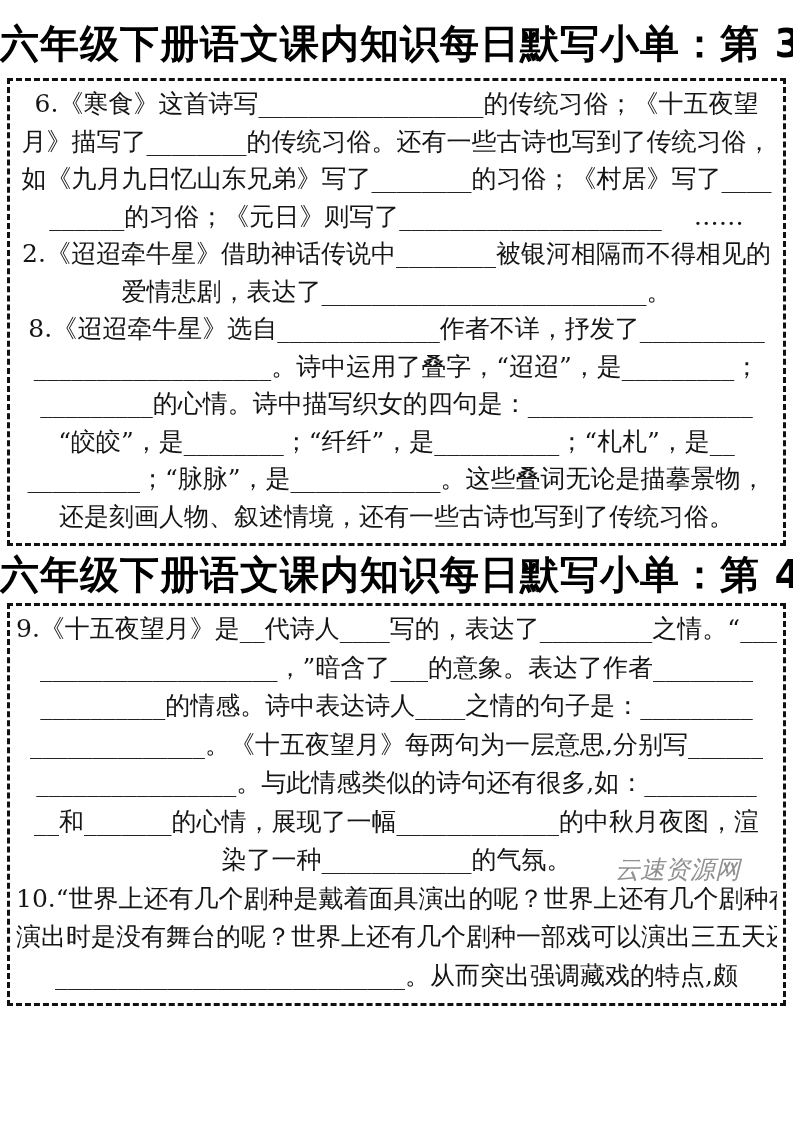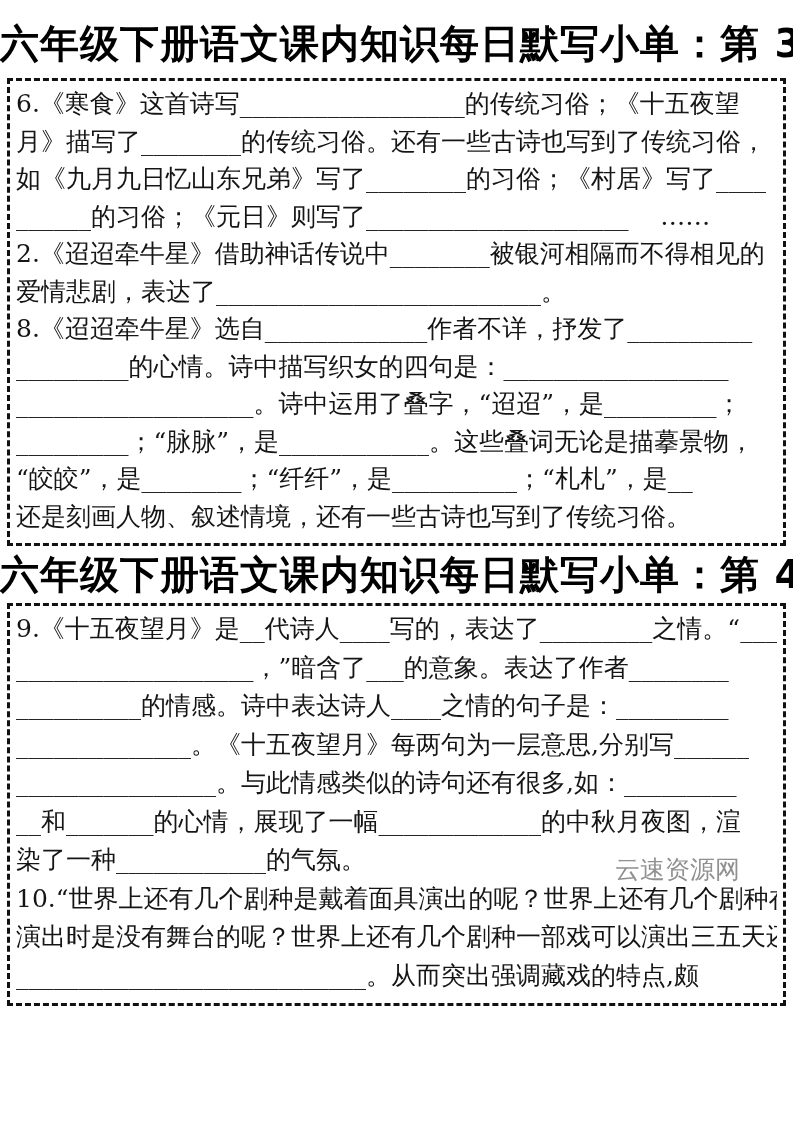--- a/index.html
+++ b/index.html
@@ -42,56 +42,58 @@
     padding: 4px 6px 8px 6px;
     background: #ffffff;
   }
   .text-line {
     font-size: 25px;
     line-height: 37.5px;
     white-space: pre;
     overflow: hidden;
     color: #151515;
     letter-spacing: 0px;
+    text-align: center;
   }
   .box-day4 .text-line {
     line-height: 38.5px;
   }
   .watermark {
     position: absolute;
     left: 615px;
     top: 853px;
     font-size: 25px;
     color: #7d7d7d;
     font-family: "DejaVu Serif", serif;
     white-space: nowrap;
     opacity: 0.85;
     z-index: 5;
     pointer-events: none;
+    font-style: italic;
   }
 </style>
 </head>
 <body>
 
 <div class="page">
 
   <div class="section">
     <div class="section-title title-day3">六年级下册语文课内知识每日默写小单：第 3 天</div>
     <div class="question-box box-day3">
       <div class="text-line">6.《寒食》这首诗写__________________的传统习俗；《十五夜望</div>
         <div class="text-line">月》描写了________的传统习俗。还有一些古诗也写到了传统习俗，</div>
         <div class="text-line">如《九月九日忆山东兄弟》写了________的习俗；《村居》写了____</div>
         <div class="text-line">______的习俗；《元日》则写了_____________________    ……</div>
         <div class="text-line">2.《迢迢牵牛星》借助神话传说中________被银河相隔而不得相见的</div>
         <div class="text-line">爱情悲剧，表达了__________________________。</div>
         <div class="text-line">8.《迢迢牵牛星》选自_____________作者不详，抒发了__________</div>
+        <div class="text-line">___________________。诗中运用了叠字，“迢迢”，是_________；</div>
         <div class="text-line">_________的心情。诗中描写织女的四句是：__________________</div>
-        <div class="text-line">___________________。诗中运用了叠字，“迢迢”，是_________；</div>
+        <div class="text-line">“皎皎”，是________；“纤纤”，是__________；“札札”，是__</div>
         <div class="text-line">_________；“脉脉”，是____________。这些叠词无论是描摹景物，</div>
-        <div class="text-line">“皎皎”，是________；“纤纤”，是__________；“札札”，是__</div>
         <div class="text-line">还是刻画人物、叙述情境，还有一些古诗也写到了传统习俗。</div>
     </div>
   </div>
 
   <div class="section">
     <div class="section-title title-day4">六年级下册语文课内知识每日默写小单：第 4 天</div>
     <div class="question-box box-day4">
       <div class="text-line">9.《十五夜望月》是__代诗人____写的，表达了_________之情。“____</div>
         <div class="text-line">___________________，”暗含了___的意象。表达了作者________</div>
         <div class="text-line">__________的情感。诗中表达诗人____之情的句子是：_________</div>

